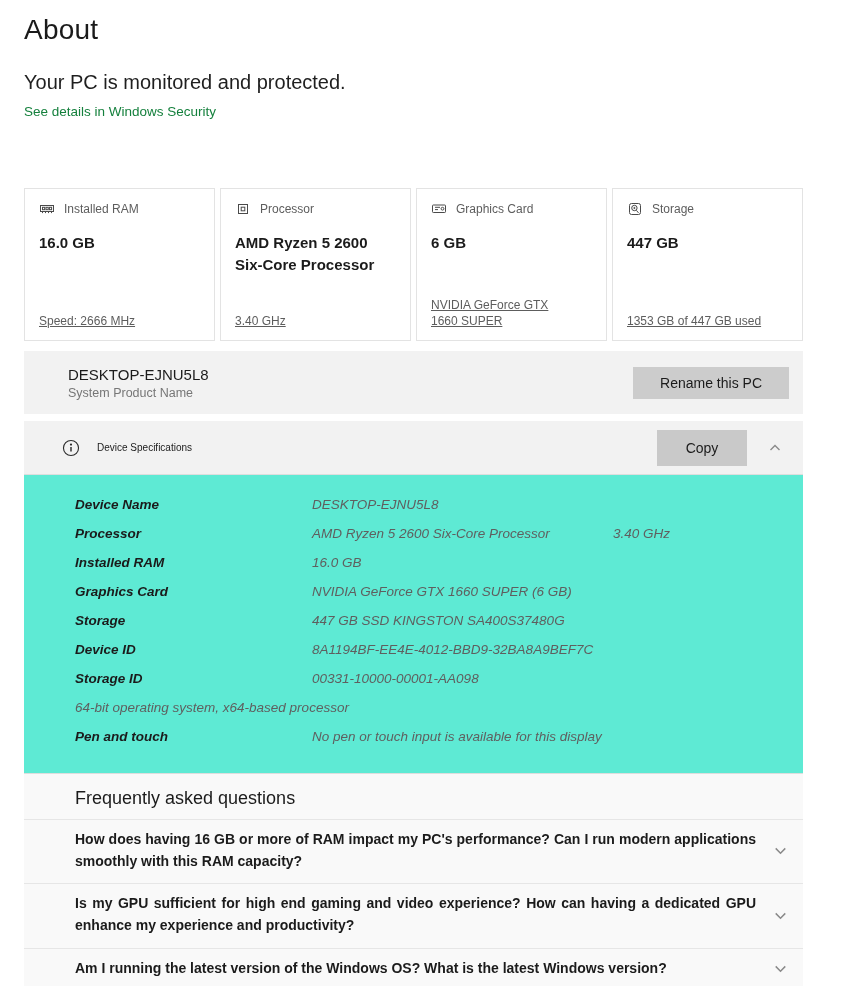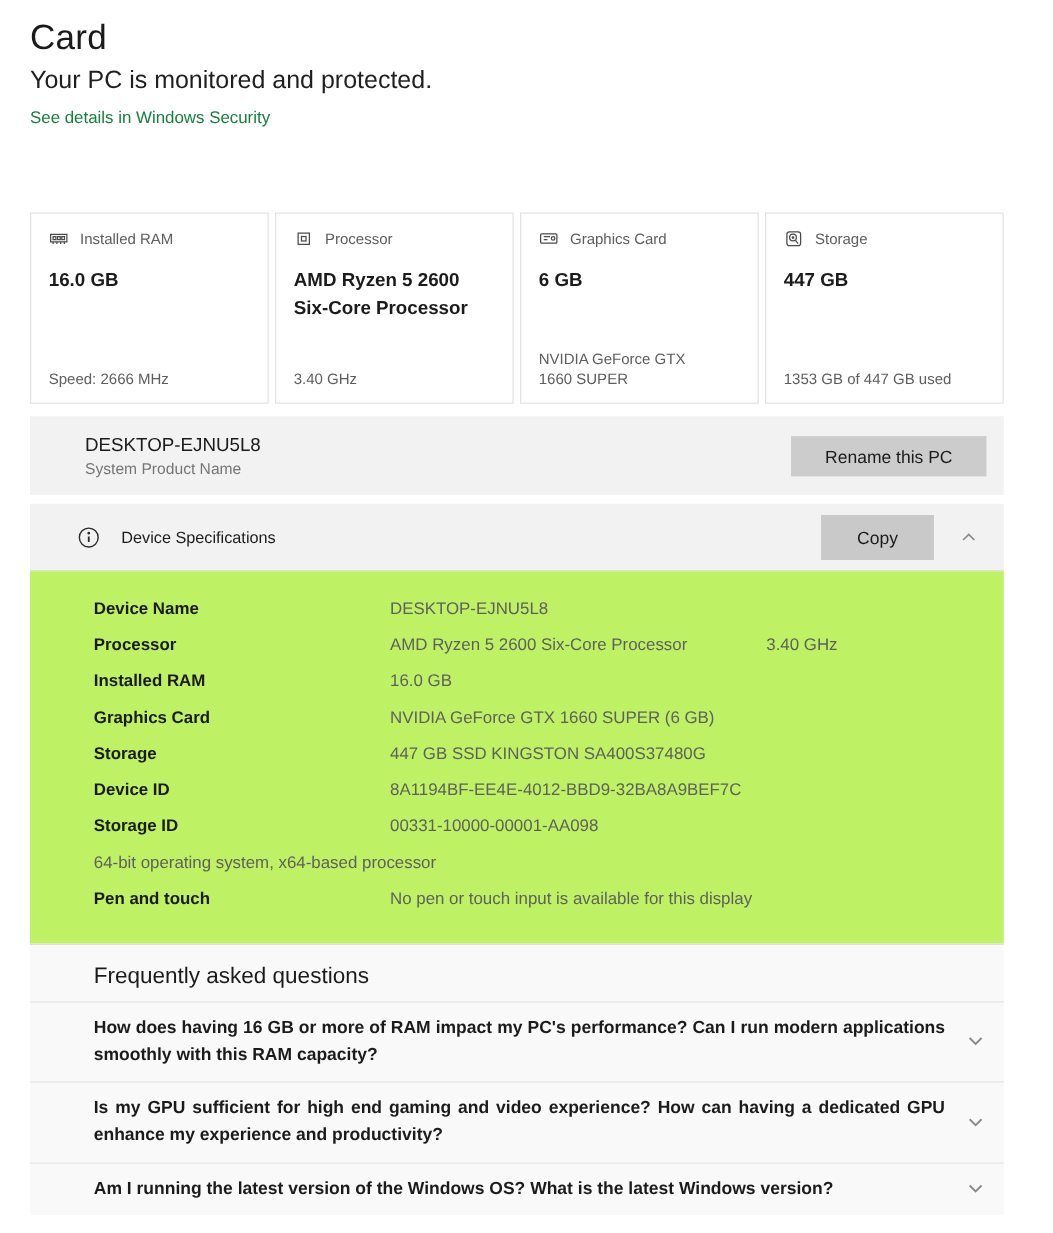--- a/index.html
+++ b/index.html
@@ -6,34 +6,34 @@
   html,body { background:#ffffff; }
   body {
     width:842px; height:986px;
     font-family:"Liberation Sans", "DejaVu Sans", sans-serif;
     color:#1b1b1b; overflow:hidden; position:relative;
   }
   .content { padding:14px 39px 0 24px; }
 
   
   .page-title { font-size:28px; font-weight:400; letter-spacing:0.2px; color:#1a1a1a; }
-  .page-subtitle { font-size:20px; font-weight:400; margin-top:7px; color:#1f1f1f; }
+  .page-subtitle { font-size:20px; font-weight:400; margin-top:25px; color:#1f1f1f; }
   .security-link { font-size:13.5px; color:#15803d; margin-top:10px; }
 
   
   .cards-row { display:flex; gap:5px; margin-top:69px; }
   .card {
     width:194px; height:153px; background:#ffffff;
     border:1px solid #e3e3e3; padding:12px 14px; position:relative;
   }
   .card-head { display:flex; align-items:center; gap:9px; }
   .card-head svg { flex:0 0 auto; }
   .card-label { font-size:12px; color:#5d5d5d; }
   .card-value { font-size:15px; font-weight:bold; margin-top:15px; line-height:1.45; padding-right:6px; }
-  .card-footer { position:absolute; left:14px; right:28px; bottom:11px; font-size:12px; color:#5d5d5d; line-height:1.35; }
+  .card-footer { position:absolute; left:14px; right:28px; bottom:11px; font-size:12px; color:#5d5d5d; line-height:1.35;text-decoration:underline; }
 
   
   .pc-bar {
     margin-top:10px; height:63px; background:#f2f2f2;
     display:flex; align-items:center; justify-content:space-between;
     padding:0 14px 0 44px;
   }
   .pc-name { font-size:15px; color:#1b1b1b; }
   .pc-product { font-size:12.5px; color:#767676; margin-top:3px; }
   .gray-btn {
@@ -41,25 +41,25 @@
     font-family:inherit; font-size:14px; padding:6px 26px; cursor:pointer;
   }
   .rename-btn { min-width:122px; height:32px; }
 
   
   .specs-panel { margin-top:7px; }
   .specs-header {
     height:54px; background:#f2f2f2; border-bottom:1px solid #dedede;
     display:flex; align-items:center; padding:0 14px 0 38px;
   }
-  .specs-title { font-size:13px; margin-left:17px; color:#1b1b1b; flex:1; }
+  .specs-title { font-size:10px; margin-left:17px; color:#1b1b1b; flex:1; }
   .copy-btn { min-width:90px; height:36px; margin-right:14px; background:#c9c9c9; border-color:#c9c9c9; }
   .chev-btn { background:none; border:none; cursor:pointer; padding:4px 6px; }
 
-  .specs-body { background:#bef264; padding:22px 0 15px 0; }
+  .specs-body { background:#5eead4; padding:22px 0 15px 0;font-style:italic; }
   .spec-row { position:relative; display:flex; padding-left:51px; height:29px; align-items:flex-start; }
   .spec-label { width:237px; flex:0 0 237px; font-size:13.5px; font-weight:bold; color:#1b1b1b; }
   .spec-value { font-size:13.5px; color:#5f5f5f; padding-right:180px; }
   .spec-extra { position:absolute; left:589px; top:0; font-size:13.5px; color:#5f5f5f; }
 
   
   .faq { background:#f9f9f9; border-top:1px solid #dedede; }
   .faq-title { font-size:18px; font-weight:400; color:#1b1b1b; padding:14px 0 10px 51px; }
   .faq-item {
     display:flex; align-items:center; gap:16px;
@@ -72,21 +72,21 @@
   }
   .faq-chev { flex:0 0 auto; margin-right:4px; }
 
   svg.icon { display:block; }
 </style>
 </head>
 <body>
 
 <div class="content">
 
-  <div class="page-title">Card</div>
+  <div class="page-title">About</div>
   <div class="page-subtitle">Your PC is monitored and protected.</div>
   <div class="security-link">See details in Windows Security</div>
 
   <div class="cards-row">
 
     <div class="card">
       <div class="card-head">
         <span>
           <svg class="icon" width="16" height="16" viewBox="0 0 16 16" fill="none" stroke="#4a4a4a">
             <rect x="1.5" y="4.5" width="13" height="6"></rect>

